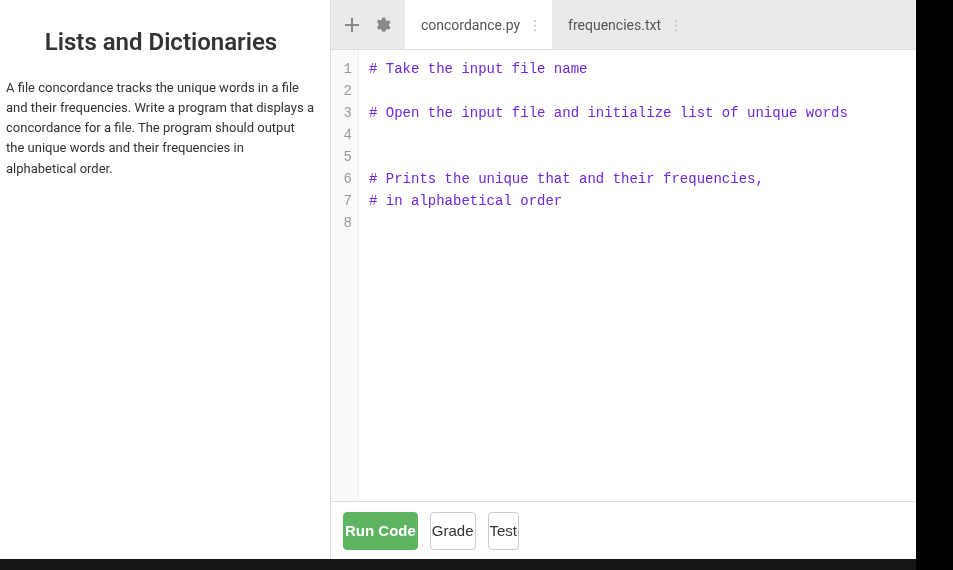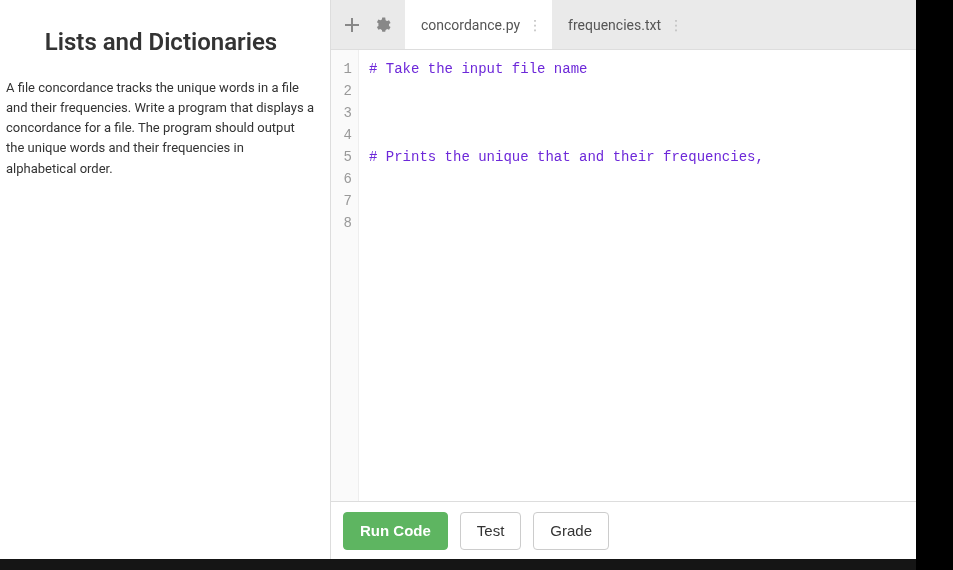--- a/index.html
+++ b/index.html
@@ -18,21 +18,21 @@
   .tabs-bar .tabs { display: flex; margin-left: 8px; height: 100%; align-items: flex-end; text-align: center; }
   .tab { display: flex; align-items: center; height: 100%; padding: 0 10px 0 16px; font-size: 14px; color: #555; cursor: pointer; position: relative; }
   .tab.active { background: #fff; }
   .tab .dots { margin-left: 8px; color: #bbb; font-size: 14px; line-height: 1; cursor: pointer; }
 
   .editor { flex: 1; display: flex; font-family: Consolas, "Courier New", monospace; font-size: 14px; background: #fff; overflow: hidden; }
   .gutter { width: 28px; background: #fafafa; color: #999; text-align: right; padding: 8px 6px 8px 0; line-height: 22px; border-right: 1px solid #eee; user-select: none; }
   .code { flex: 1; padding: 8px 10px; line-height: 22px; color: #6d28d9; white-space: pre; }
 
   .footer { height: 58px; background: #fff; border-top: 1px solid #ddd; display: flex; align-items: center; padding: 0 12px; gap: 12px; }
-  .btn { height: 38px; padding: 0 16px; border: 1px solid #ccc; background: #fff; border-radius: 4px; font-size: 15px; color: #333; cursor: pointer; display: flex; align-items: center; }
+  .btn { height: 38px; padding: 0 1px; border: 1px solid #ccc; background: #fff; border-radius: 4px; font-size: 15px; color: #333; cursor: pointer; display: flex; align-items: center; }
   .btn.primary { background: #5eb561; border-color: #5eb561; color: #fff; font-weight: 600; }
 </style>
 </head>
 <body>
 
 <div class="app">
 
   <aside class="sidebar">
     <h1>Lists and Dictionaries</h1>
     <p>A file concordance tracks the unique words in a file and their frequencies. Write a program that displays a concordance for a file. The program should output the unique words and their frequencies in alphabetical order.</p>
@@ -67,26 +67,26 @@
       <div class="gutter">
           <div>1</div>
           <div>2</div>
           <div>3</div>
           <div>4</div>
           <div>5</div>
           <div>6</div>
           <div>7</div>
           <div>8</div>
         </div>
-      <div class="code"><div># Take the input file name</div><div>&nbsp;</div><div>&nbsp;</div><div>&nbsp;</div><div># Prints the unique that and their frequencies,</div></div>
+      <div class="code"><div># Take the input file name</div><div>&nbsp;</div><div># Open the input file and initialize list of unique words</div><div>&nbsp;</div><div>&nbsp;</div><div># Prints the unique that and their frequencies,</div><div># in alphabetical order</div></div>
     </div>
 
     <div class="footer">
       <button class="btn primary">Run Code</button>
+      <button class="btn">Grade</button>
       <button class="btn">Test</button>
-      <button class="btn">Grade</button>
     </div>
 
   </section>
 </div>
 
 <div class="right-strip"></div>
 <div class="bottom-strip"></div>
 
 </body></html>

